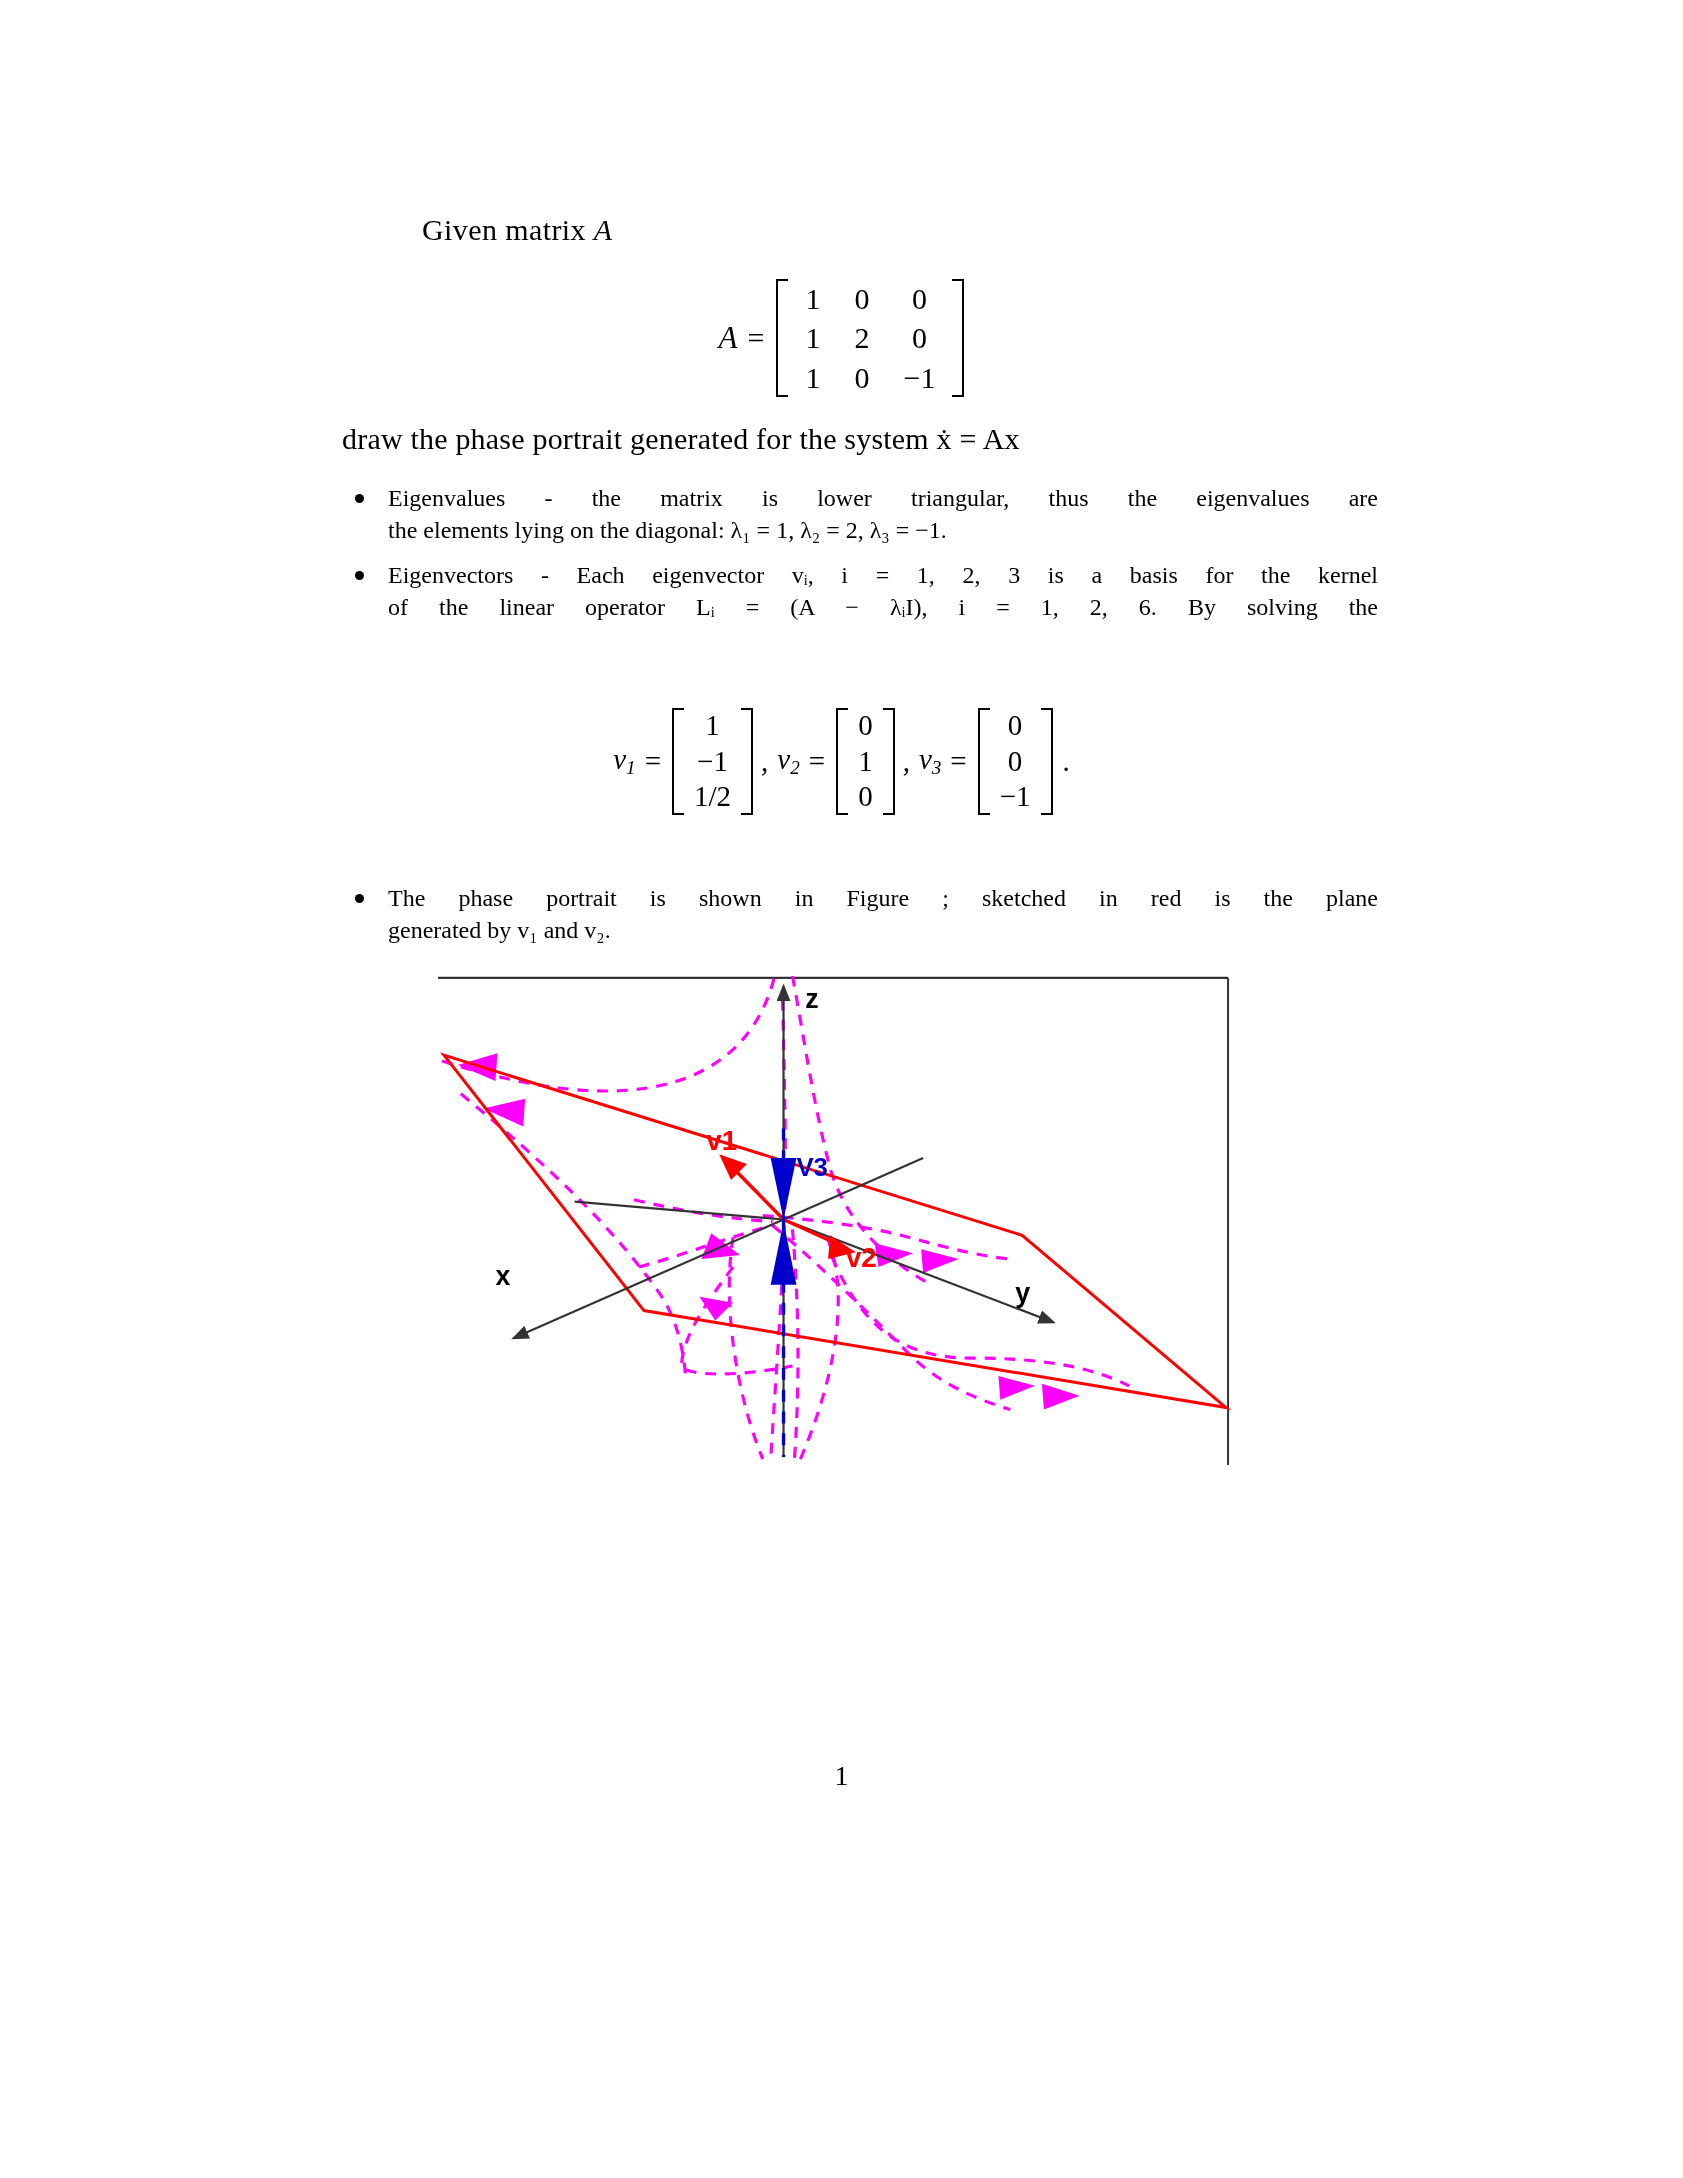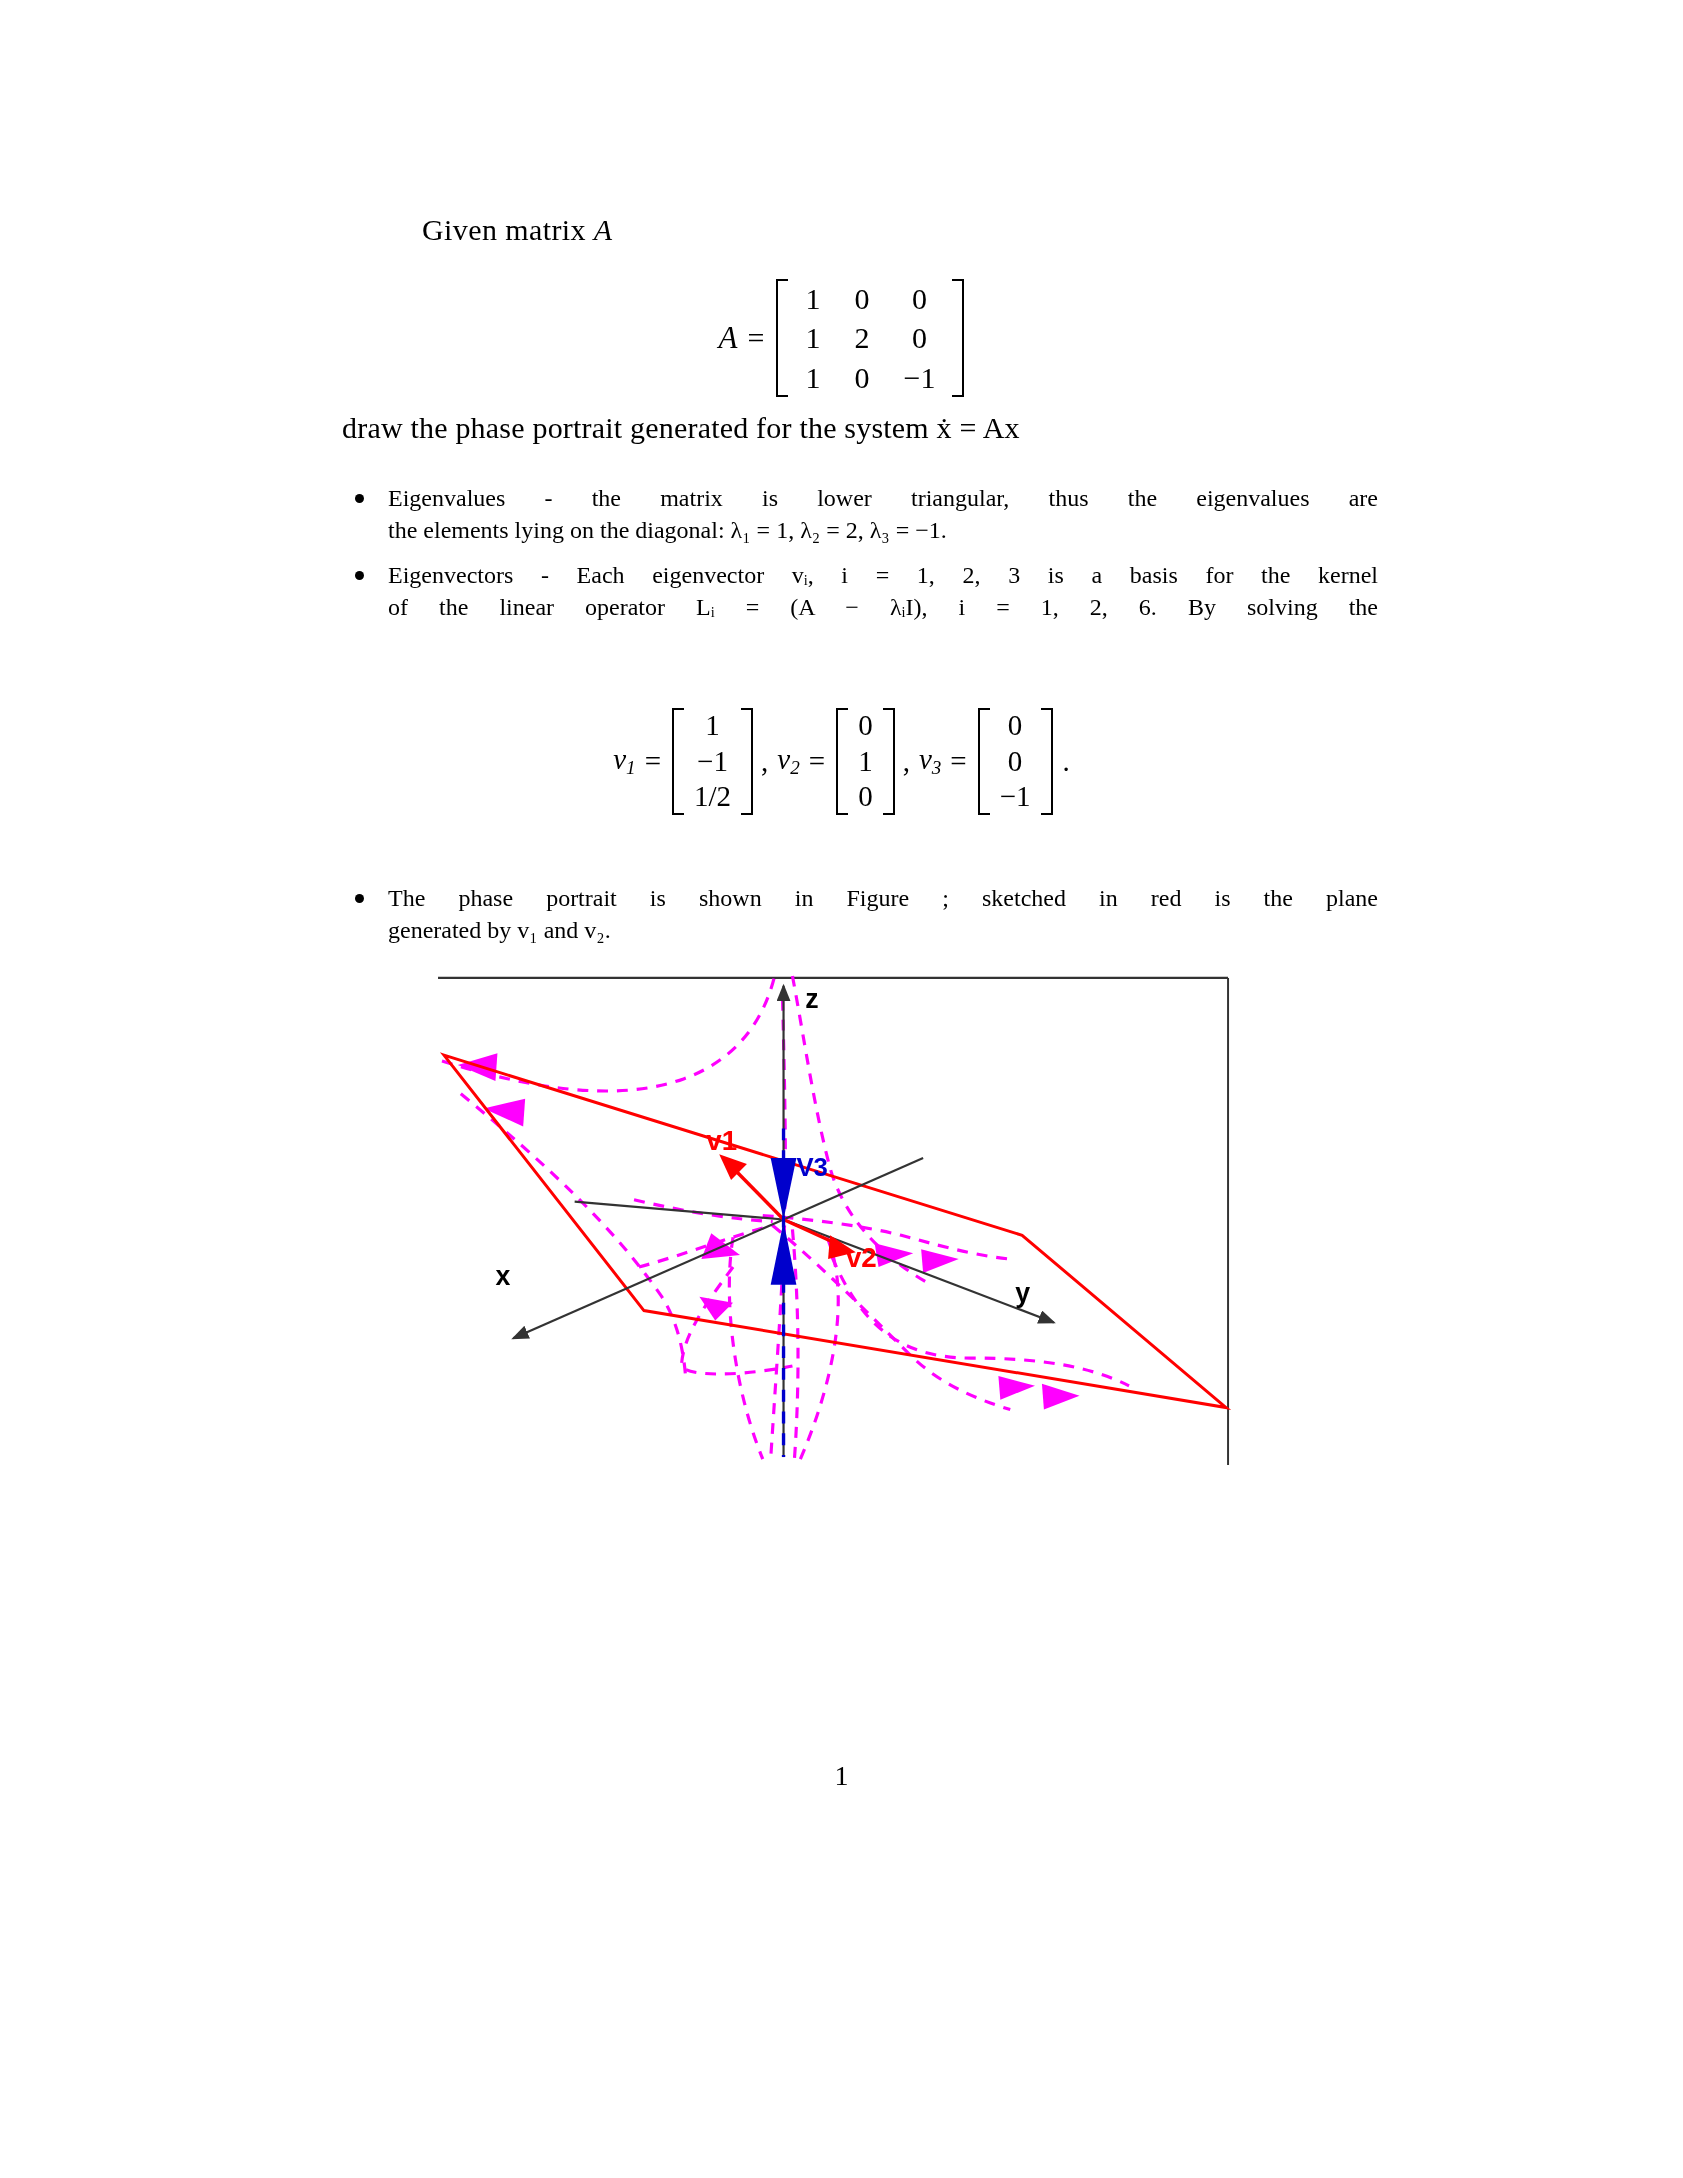--- a/index.html
+++ b/index.html
@@ -73,21 +73,21 @@
     line-height: 1.18;
   }
 
   .body-line {
     position: absolute;
     font-size: 30px;
     letter-spacing: 0.2px;
   }
   #draw-line {
     left: 342px;
-    top: 411px;
+    top: 422px;
   }
 
   .bullet-block {
     position: absolute;
     left: 388px;
     width: 990px;
     font-size: 24px;
   }
   .bullet-block .dot {
     position: absolute;

